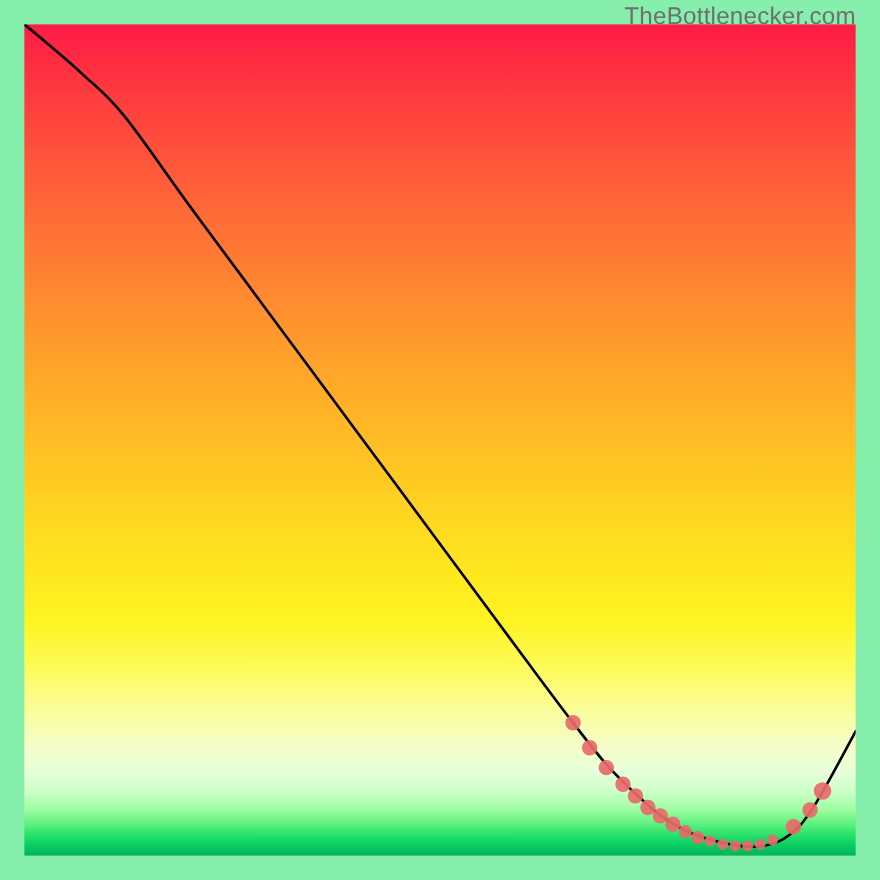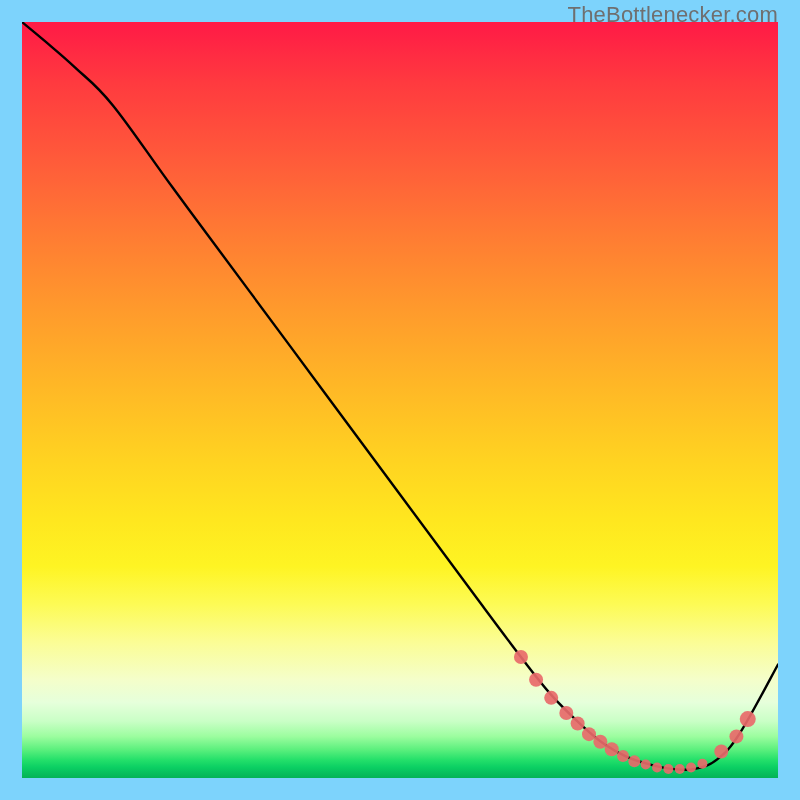--- a/index.html
+++ b/index.html
@@ -8,21 +8,21 @@
     width: 800px;
     height: 800px;
     background: #000;
     overflow: hidden;
     font-family: Arial, Helvetica, sans-serif;
   }
   .stage {
     position: relative;
     width: 800px;
     height: 800px;
-    background: #7dd3fc;
+    background: #86efac;
   }
   .plot {
     position: absolute;
     left: 22px;
     top: 22px;
     width: 756px;
     height: 756px;
     overflow: hidden;
   }
   .gradient {

